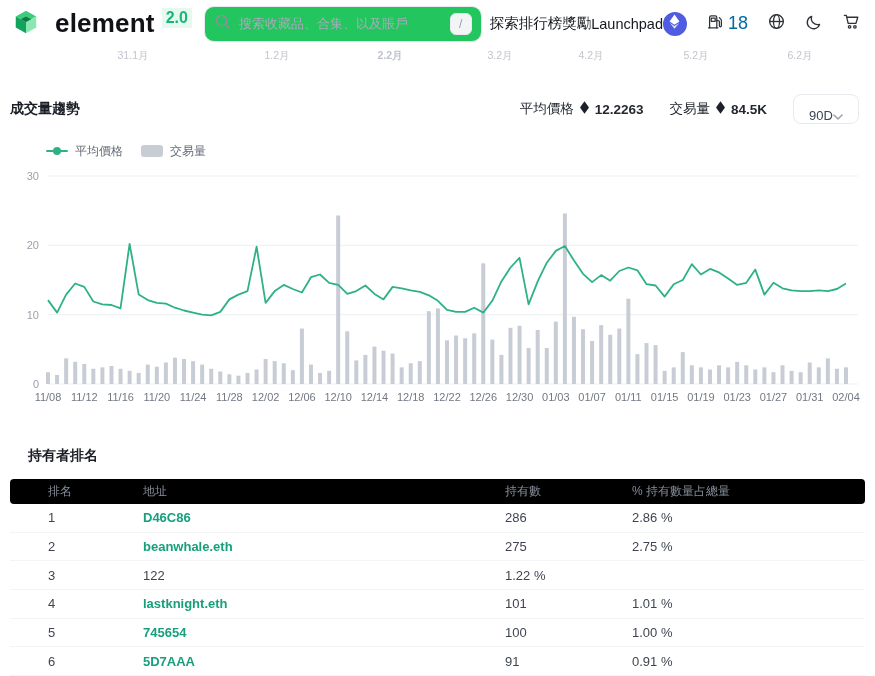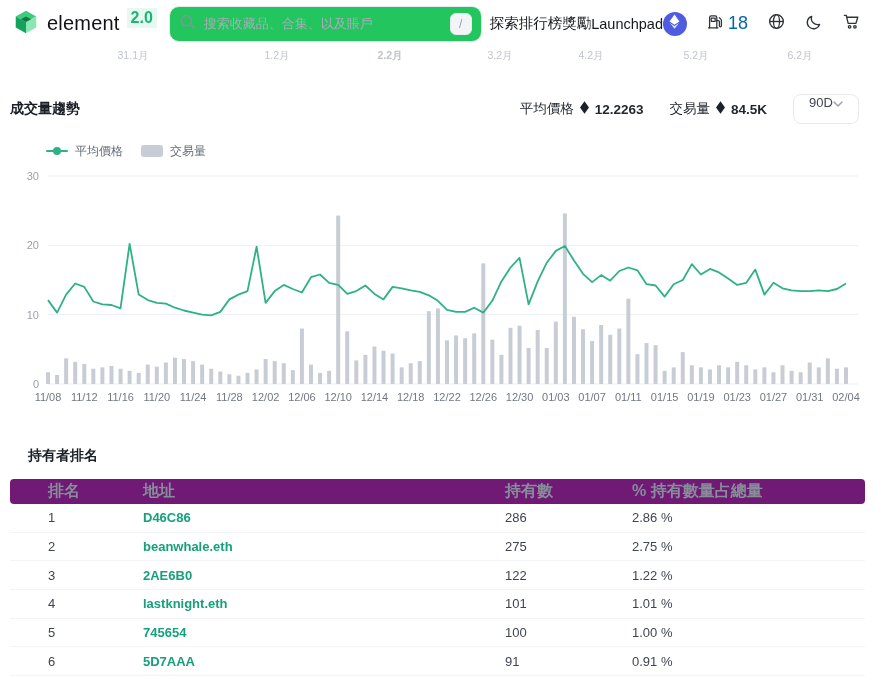--- a/index.html
+++ b/index.html
@@ -4,21 +4,21 @@
 <style>
   * { box-sizing: border-box; margin: 0; padding: 0; }
   html,body { width: 875px; height: 676px; }
   body {
     font-family: "Liberation Sans", "DejaVu Sans", sans-serif;
     background: #ffffff; color: #1c212b; overflow: hidden; position: relative;
   }
   
   .topbar { height: 47px; display: flex; align-items: center; padding: 0 14px 0 12px; background: #fff; }
   .logo { display: flex; align-items: flex-start; gap: 7px; flex: 0 0 auto; }
-  .logo-text { font-size: 20px; font-weight: 400; letter-spacing: .2px; color: #101216; line-height: 30px; }
+  .logo-text { font-size: 26px; font-weight: 700; letter-spacing: .2px; color: #101216; line-height: 30px; margin-left: 8px; }
   .logo-badge { font-size: 16px; font-weight: 700; color: #17b877; background: #e7f8f0; padding: 1px 4px; border-radius: 0; margin-top: 0; }
   .searchbox { width: 333px; height: 36px; border: 1px solid #e7e9ee; border-radius: 10px; display: flex; align-items: center; gap: 8px; padding: 0 9px; margin-left: 12px; background: #22c55e; }
   .search-input { border: none; outline: none; flex: 1; font-size: 13px; color: #30353d; font-family: inherit; min-width: 0; background: transparent; }
   .search-input::placeholder { color: #a6adb8; }
   .slash-key { width: 22px; height: 22px; flex: 0 0 22px; background: #f3f4f6; border: 1px solid #e9eaee; border-radius: 6px; color: #9aa1ac; font-size: 12px; display: flex; align-items: center; justify-content: center; }
   .main-nav { display: flex; align-items: center; margin-left: 8px; }
   .nav-item { font-size: 14.5px; font-weight: 500; color: #15181d; cursor: pointer; white-space: nowrap; }
   .icon-row { display: flex; align-items: center; gap: 19px; margin-left: auto; }
   .eth-circle { width: 24px; height: 24px; border-radius: 50%; background: var(--eth-badge); display: flex; align-items: center; justify-content: center; cursor: pointer; }
   .gas-wrap { display: flex; align-items: center; gap: 4px; cursor: pointer; }
@@ -26,40 +26,40 @@
   .hicon { display: flex; align-items: center; cursor: pointer; }
   
   .top-axis { position: relative; height: 16px; margin-top: 2px; }
   .top-axis-label { position: absolute; top: 0; transform: translateX(-50%); font-size: 10.5px; color: #c0c4cc; white-space: nowrap; }
   
   .section-row { display: flex; align-items: center; margin-top: 28px; padding: 0 16px 0 10px; height: 32px; }
   .section-title { font-size: 14px; font-weight: 700; color: #1a1f28; }
   .stats { display: flex; align-items: center; gap: 26px; margin-left: auto; }
   .stat { display: flex; align-items: center; gap: 6px; font-size: 13.5px; color: #23282f; }
   .stat-value { font-weight: 700; }
-  .period-select { width: 66px; height: 30px; border: 1px solid #e7e9ee; border-radius: 8px; display: flex; align-items: flex-start; justify-content: center; font-size: 13px; color: #3f4550; cursor: pointer; background: #fff; }
+  .period-select { width: 66px; height: 30px; border: 1px solid #e7e9ee; border-radius: 8px; display: flex; align-items: flex-end; justify-content: center; font-size: 13px; color: #3f4550; cursor: pointer; background: #fff; }
   
   .legend { display: flex; align-items: center; gap: 18px; margin-top: 18px; padding-left: 46px; height: 16px; }
   .legend-item { display: flex; align-items: center; gap: 7px; font-size: 12px; color: #646c78; }
   .legend-line { position: relative; width: 22px; height: 2px; background: var(--accent); border-radius: 1px; }
   .legend-line::after { content: ""; position: absolute; left: 7px; top: -3px; width: 8px; height: 8px; border-radius: 50%; background: var(--accent); }
   .legend-swatch { width: 22px; height: 12px; border-radius: 3px; background: var(--bar); }
   
   .chart-wrap { margin-top: 2px; }
   .chart-wrap svg { display: block; }
   .gridline { stroke: #edeff2; stroke-width: 1; }
   .ytick { fill: #9aa1ab; font-size: 11px; text-anchor: end; }
   .xtick { fill: #717883; font-size: 11px; text-anchor: middle; }
   .bar { fill: var(--bar); }
   .priceline { fill: none; stroke: var(--accent); stroke-width: 1.8; stroke-linejoin: round; }
   
   .holders-title { margin-top: 36px; padding-left: 28px; font-size: 14px; font-weight: 700; color: #1a1f28; }
   .holders-table { margin: 14px 10px 0 10px; }
   .t-row { display: grid; grid-template-columns: 95px 362px 127px 1fr; align-items: center; padding-left: 38px; }
-  .t-head { height: 25px; background: #701a75; border-radius: 4px; font-size: 16px; color: #868e9a; font-weight: bold; }
+  .t-head { height: 25px; background: #000000; border-radius: 4px; font-size: 12px; color: #868e9a; }
   .t-body .t-row { height: 28.7px; border-bottom: 1px solid #f3f4f6; font-size: 13px; color: #3f4550; }
   .cell-address { color: var(--link); font-weight: 700; cursor: pointer; }
   [data-interactable="true"] { cursor: pointer; }
 </style>
 </head>
 <body>
 
 <div class="topbar" data-interactable="false">
   <div class="logo" data-interactable="true">
     <span data-interactable="false">
@@ -331,21 +331,20 @@
         <span data-interactable="false">2.86 %</span>
       </div>
       <div class="t-row" data-interactable="false">
         <span data-interactable="false">2</span>
         <span class="cell-address" data-interactable="true">beanwhale.eth</span>
         <span data-interactable="false">275</span>
         <span data-interactable="false">2.75 %</span>
       </div>
       <div class="t-row" data-interactable="false">
         <span data-interactable="false">3</span>
-        <span class="cell-address" data-interactable="true">2AE6B0</span>
         <span data-interactable="false">122</span>
         <span data-interactable="false">1.22 %</span>
       </div>
       <div class="t-row" data-interactable="false">
         <span data-interactable="false">4</span>
         <span class="cell-address" data-interactable="true">lastknight.eth</span>
         <span data-interactable="false">101</span>
         <span data-interactable="false">1.01 %</span>
       </div>
       <div class="t-row" data-interactable="false">

